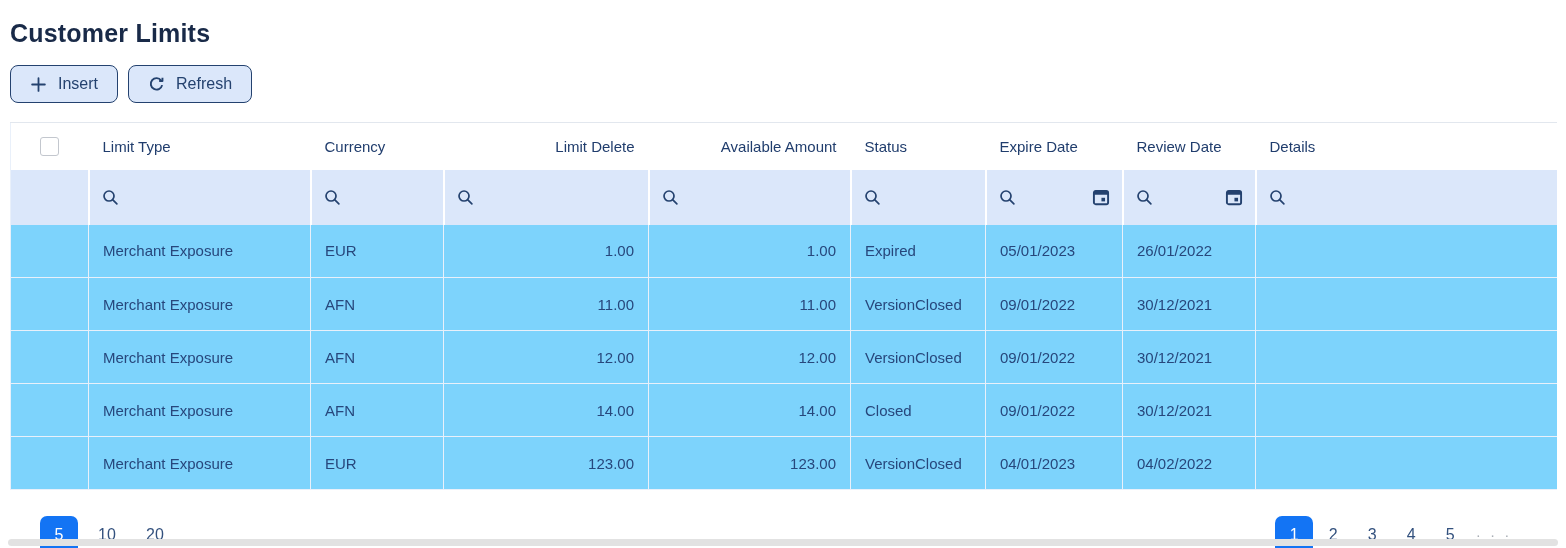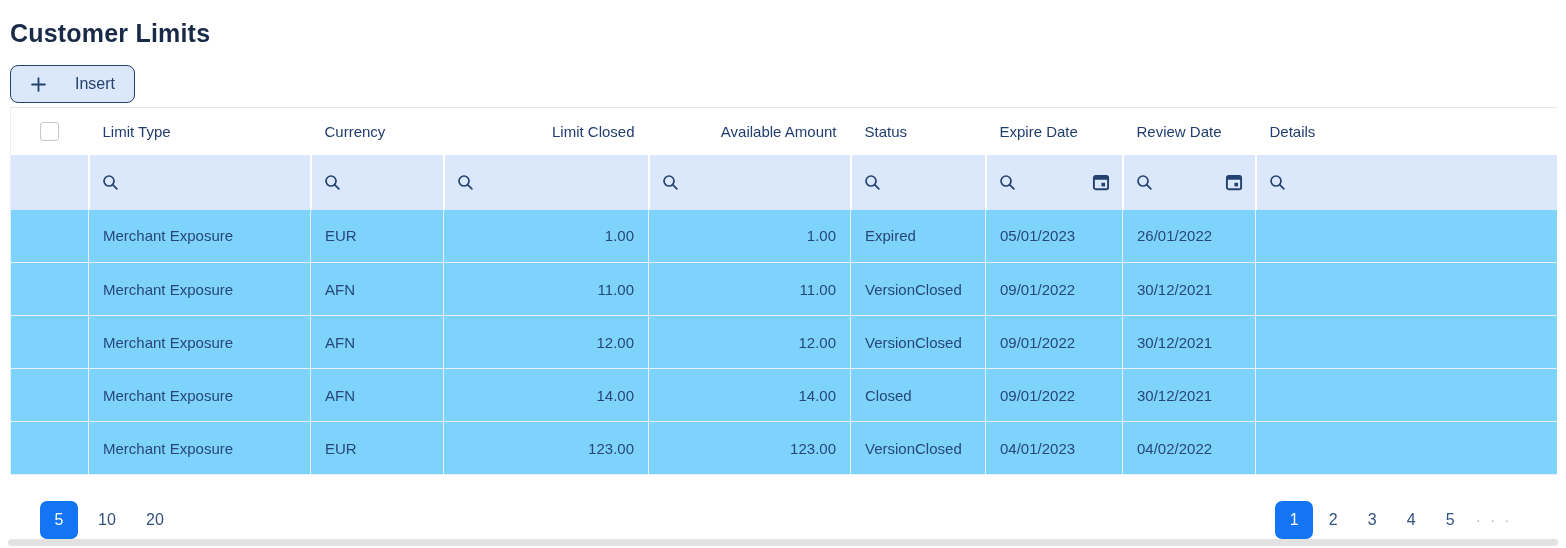--- a/index.html
+++ b/index.html
@@ -17,36 +17,36 @@
     font-size: 25px;
     font-weight: 600;
     color: #192a48;
     padding-top: 7px;
     letter-spacing: 0.2px;
   }
 
   
   .toolbar { display: flex; gap: 10px; margin-top: 17px; }
   .btn {
-    display: inline-flex; align-items: center; gap: 28px;
+    display: inline-flex; align-items: center; gap: 11px;
     height: 38px; padding: 0 19px;
     background: #dbe7fa;
     border: 1px solid #24426f;
     border-radius: 8px;
     font-family: "Liberation Sans", sans-serif;
     font-size: 16px;
     color: #24426f;
     cursor: pointer;
   }
   .btn svg { display: block; }
 
   
   table.grid {
     width: 1546px;
-    margin-top: 4px;
+    margin-top: 19px;
     border-collapse: collapse;
     table-layout: fixed;
     border-top: 1px solid #e2e7ee;
     border-left: 1px solid #e9f0fa;
   }
   .grid th, .grid td {
     font-weight: 400;
     font-size: 15px;
     vertical-align: middle;
     overflow: hidden;
@@ -128,41 +128,50 @@
   <div class="page-title">Customer Limits</div>
 
   <div class="toolbar">
     <button class="btn">
       <span>
         <svg width="17" height="17" viewBox="0 0 16 16">
             <path d="M8 2v12M2 8h12" stroke="#24426f" stroke-width="1.7" stroke-linecap="round" fill="none"></path>
           </svg>
       </span>
       <span>Insert</span>
+    </button>
+    <button class="btn">
+      <span>
+        <svg width="17" height="17" viewBox="0 0 16 16" fill="none" stroke="#24426f" stroke-width="1.8">
+          <path d="M13.3 8.6A5.4 5.4 0 1 1 12.4 4.2"></path>
+          <path d="M13.6 1.6v3.1h-3.1" stroke-linejoin="round"></path>
+        </svg>
+      </span>
+      <span>Refresh</span>
     </button>
   </div>
 
   <table class="grid">
     <colgroup>
       <col style="width:78px">
         <col style="width:222px">
         <col style="width:133px">
       <col style="width:205px">
         <col style="width:202px">
         <col style="width:135px">
       <col style="width:137px">
         <col style="width:133px">
         <col style="width:301px">
     </colgroup>
     <thead>
       <tr class="header-row">
         <th class="col-check"><span class="checkbox"></span></th>
         <th>Limit Type</th>
         <th>Currency</th>
-        <th class="num">Limit Closed</th>
+        <th class="num">Limit Delete</th>
         <th class="num">Available Amount</th>
         <th>Status</th>
         <th>Expire Date</th>
         <th>Review Date</th>
         <th>Details</th>
       </tr>
       <tr class="filter-row">
         <th></th>
         <th>
           <div class="filter-inner">

